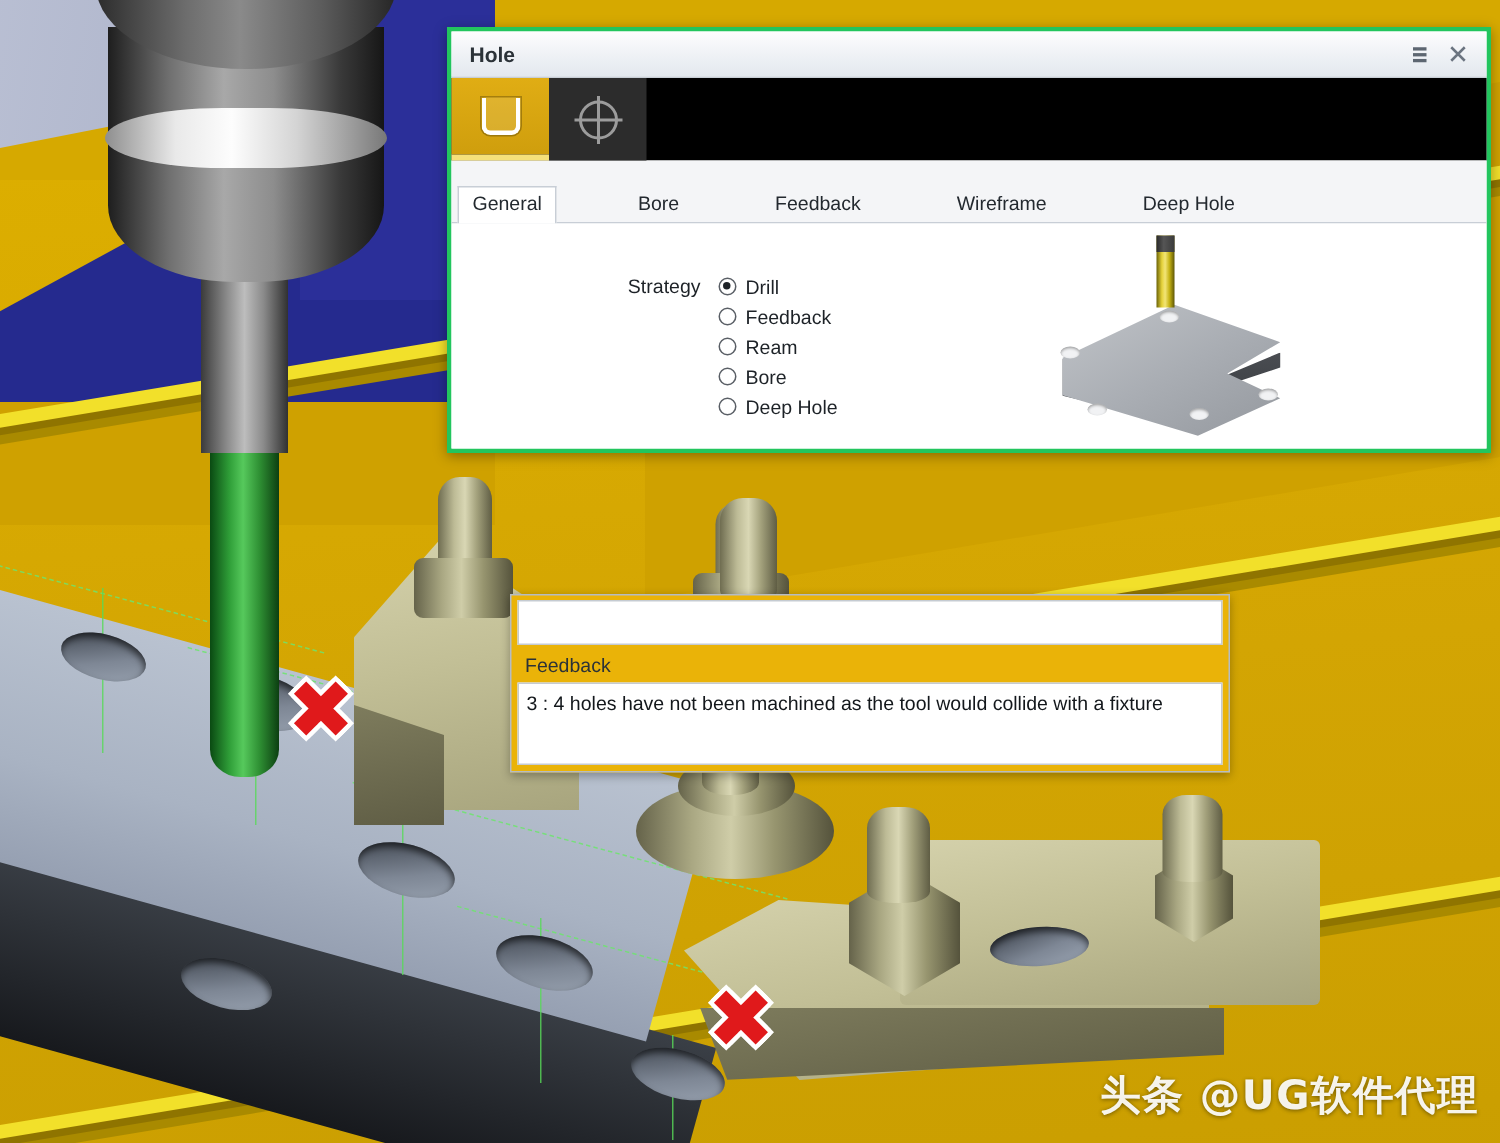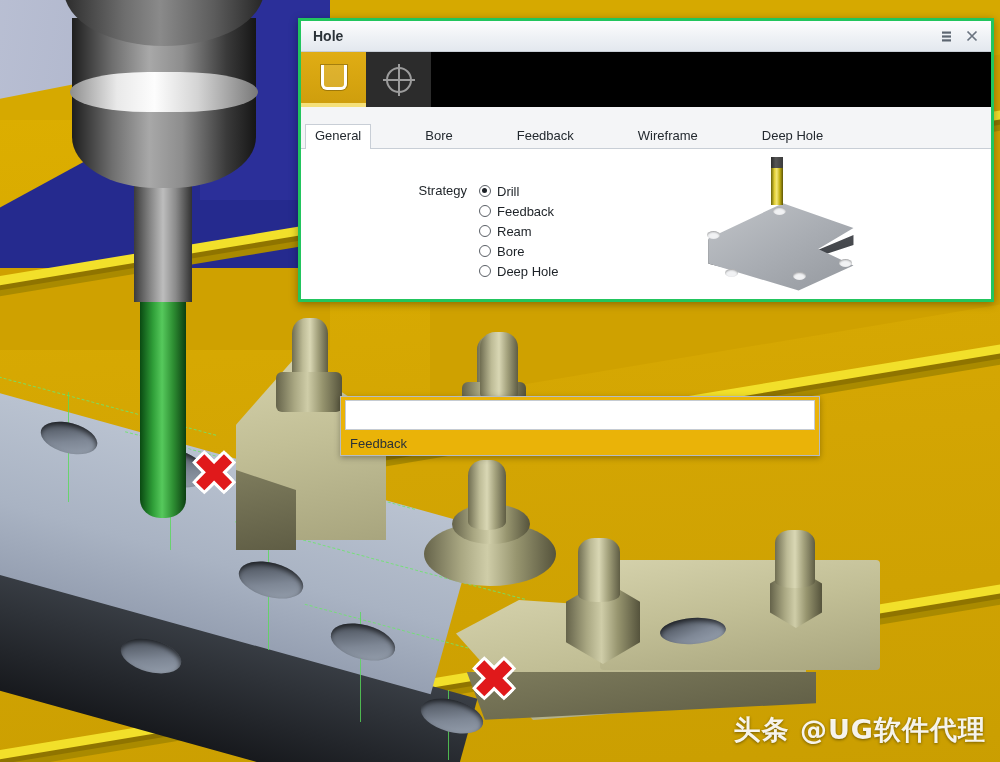--- a/index.html
+++ b/index.html
@@ -587,16 +587,17 @@
         <div class="pv-hole" style="left:178px; top:110px;"></div>
         <div class="pv-tool"></div>
         <div class="pv-tool-top"></div>
       </div>
     </div>
   </div>
 
   <div class="feedback-panel">
     <div class="fb-input" title=""></div>
     <div class="fb-label">Feedback</div>
+    <div class="fb-text">3 : 4 holes have not been machined as the tool would collide with a fixture</div>
   </div>
 
   <div class="watermark">头条 @UG软件代理</div>
 </div>
 
 </body></html>

